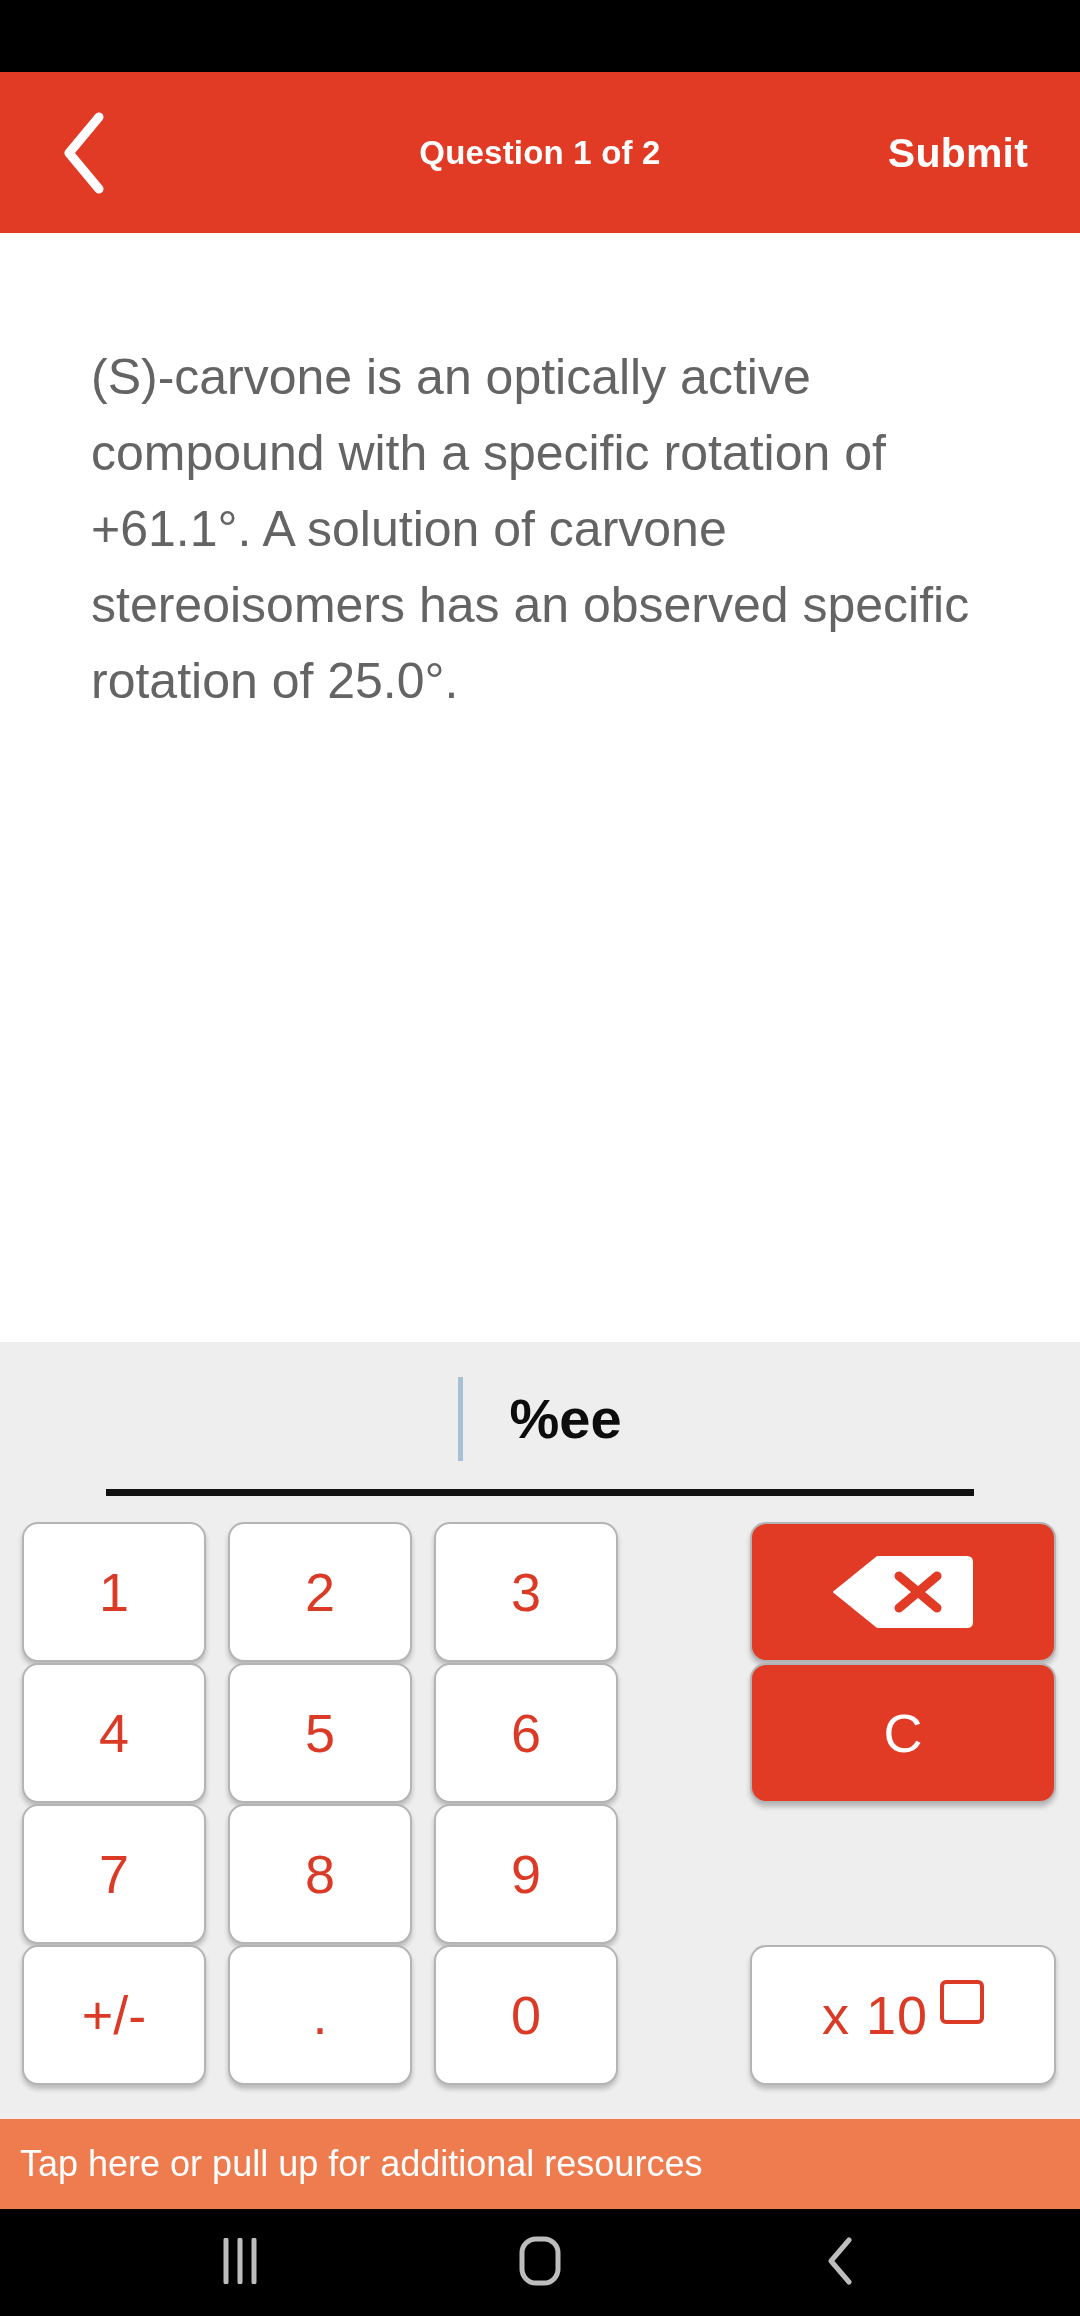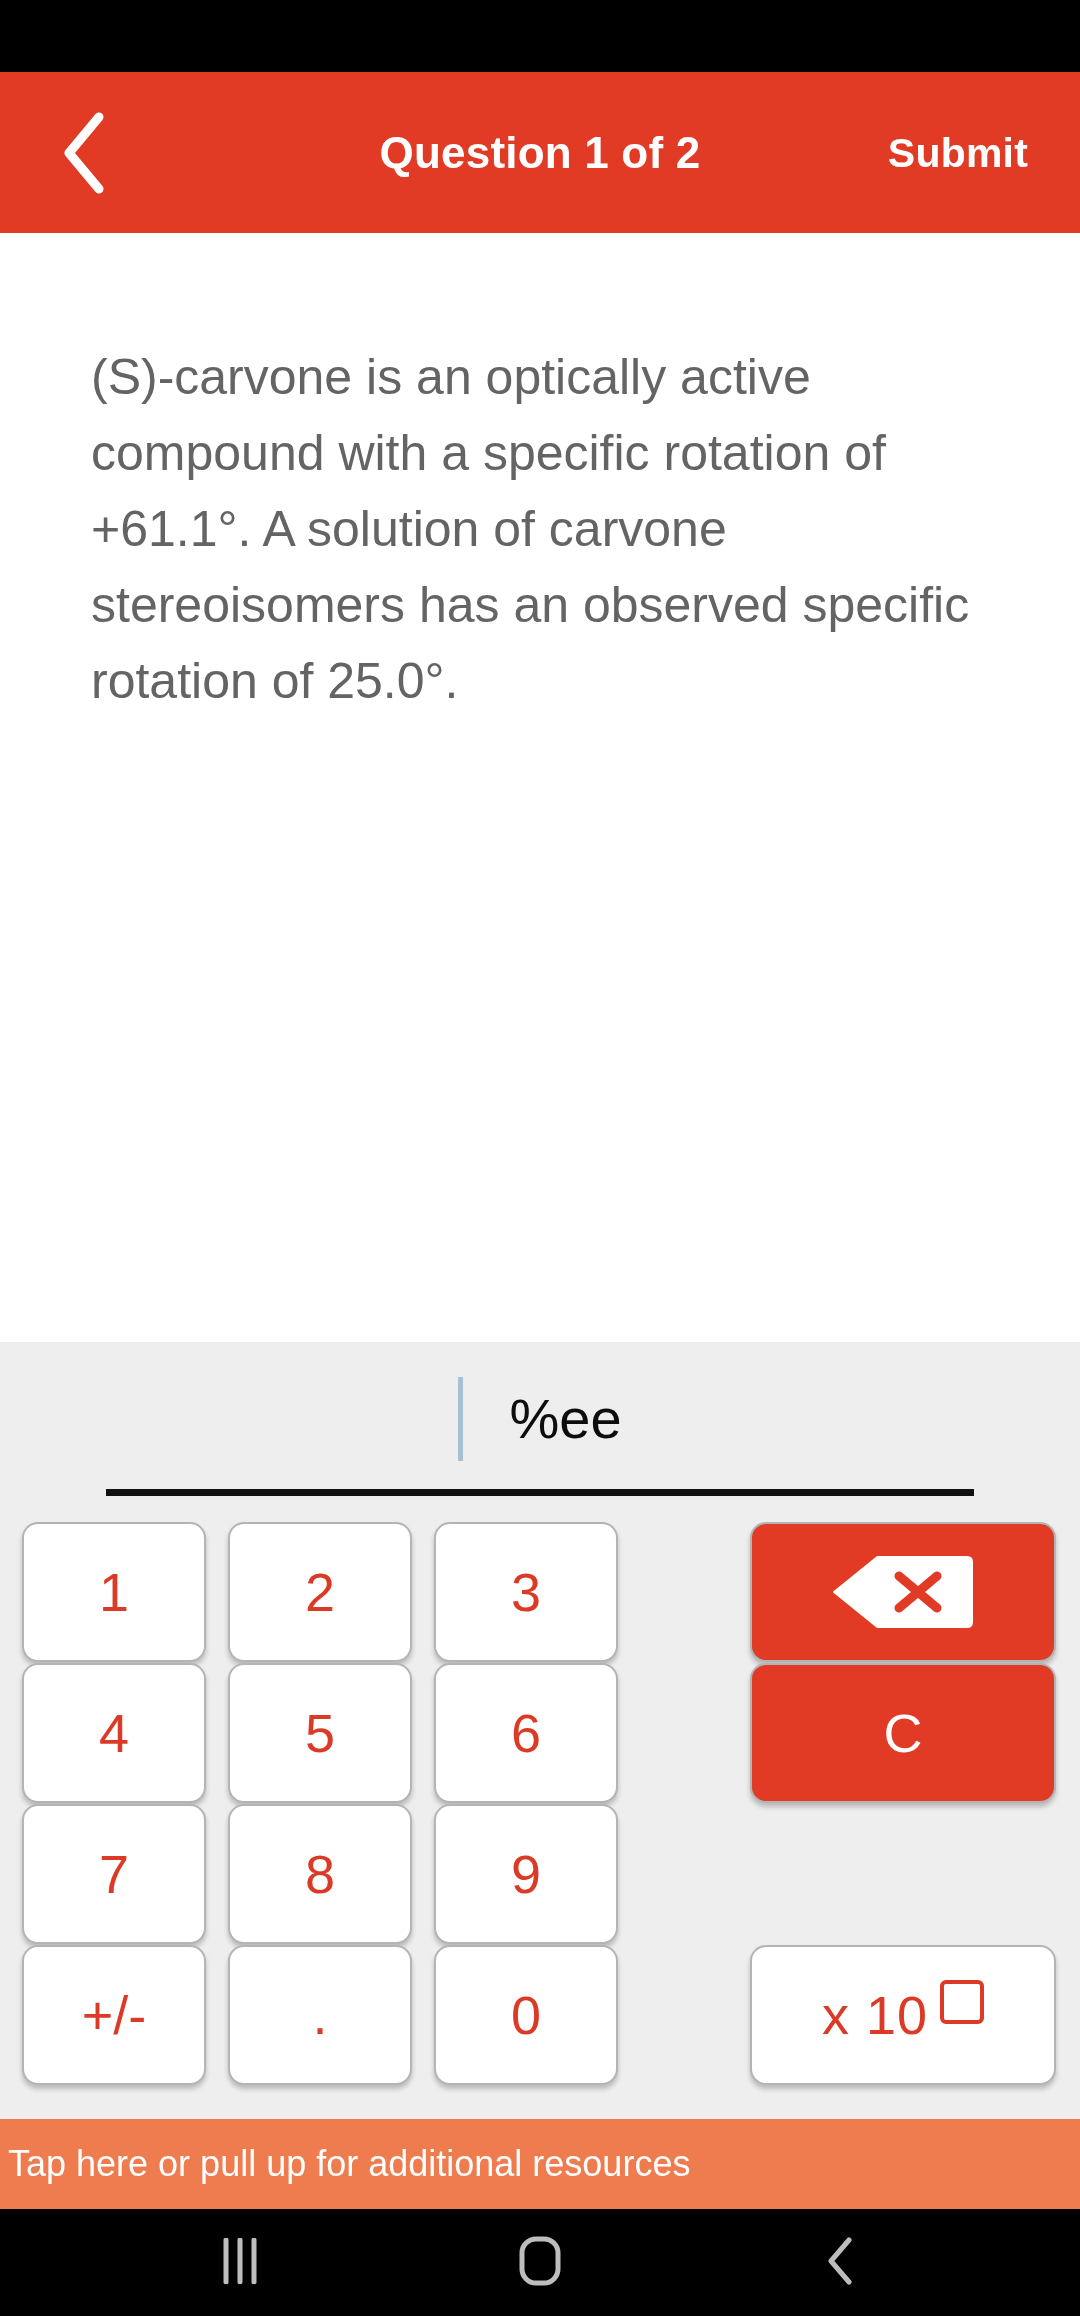--- a/index.html
+++ b/index.html
@@ -47,21 +47,21 @@
     justify-content: center;
   }
   .back-chevron svg { display: block; }
   .header-title {
     position: absolute;
     left: 0; right: 0;
     top: 50%;
     transform: translateY(-50%);
     text-align: center;
     color: #ffffff;
-    font-size: 44px;
+    font-size: 33px;
     font-weight: bold;
     letter-spacing: 0.2px;
   }
   .submit-button {
     position: absolute;
     right: 52px;
     top: 50%;
     transform: translateY(-50%);
     color: #ffffff;
     font-size: 41px;
@@ -105,20 +105,21 @@
     left: 106px;
     width: 868px;
     height: 130px;
   }
   .answer-inner {
     position: relative;
     height: 106px;
     display: flex;
     align-items: center;
     justify-content: center;
+    font-weight: bold;
   }
   .answer-input {
     position: relative;
     min-width: 4px;
     height: 92px;
     display: flex;
     align-items: center;
     justify-content: flex-end;
     font-size: 56px;
     color: #1a1a1a;
@@ -198,21 +199,21 @@
 
   
   .resources-bar {
     position: absolute;
     top: 2119px; left: 0;
     width: 1080px;
     height: 90px;
     background: #EE7C4F;
     display: flex;
     align-items: center;
-    padding-left: 8px;
+    padding-left: 20px;
   }
   .resources-text {
     color: #ffffff;
     font-size: 36px;
   }
 
   
   .nav-bar {
     position: absolute;
     top: 2209px; left: 0;

